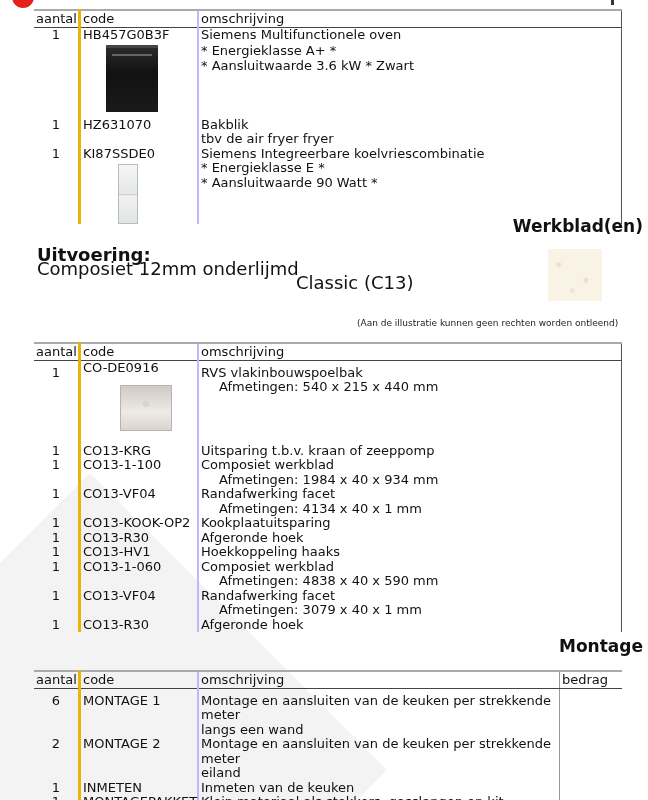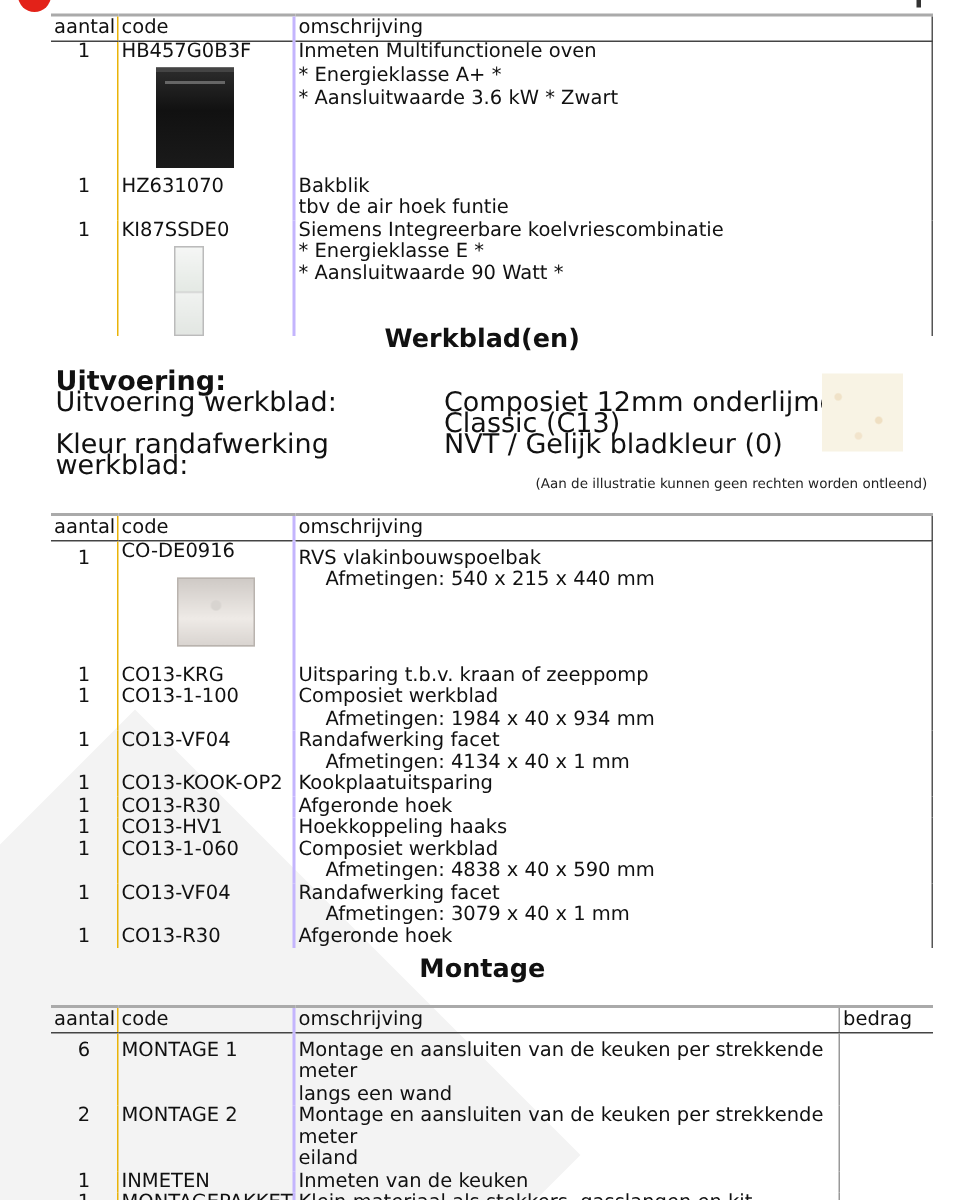--- a/index.html
+++ b/index.html
@@ -26,29 +26,29 @@
     position: absolute; left: 34px; border-collapse: collapse;
     table-layout: fixed; font-size: 13px; line-height: 14.5px;
   }
   table.items th {
     font-weight: normal; text-align: left; padding: 1px 2px 0 2px;
     border-top: 2px solid #aaa; border-bottom: 1px solid #444;
     height: 14px;
   }
   table.items td { vertical-align: top; padding: 0 2px; }
   .c-aantal { width: 40px; text-align: center !important; }
-  .c-code { width: 112px; border-left: 1px solid #eab308; }
+  .c-code { width: 112px; border-left: 3px solid #eab308; }
   .c-oms { border-left: 2px solid #c4b5fd; }
   .c-end { border-right: 1px solid #555; }
   .c-bedrag { width: 58px; border-left: 1px solid #999; text-align: left; }
   th.c-aantal { text-align: right !important; }
   .sub { padding-left: 18px; display: block; }
 
   .section-title {
-    position: absolute; left: 0; width: 643px; text-align: center;
+    position: absolute; left: 0; width: 643px; text-align: right;
     font-weight: bold; font-size: 17px;
   }
 
   .uitv { position: absolute; left: 37px; top: 248px; font-size: 18px; line-height: 14px; }
   .uitv .row { display: flex; }
   .uitv .lbl { width: 259px; }
   .disclaimer {
     position: absolute; left: 357px; top: 318px; font-size: 9px; color:#222;
   }
   .swatch {
@@ -96,31 +96,31 @@
       </tr>
     </thead>
     <tbody>
       <tr>
         <td class="c-aantal">1</td>
         <td class="c-code">
           <div>HB457G0B3F</div>
           <div class="img-oven"></div>
         </td>
         <td class="c-oms c-end" style="height:90px;">
-          <div>Inmeten Multifunctionele oven</div>
+          <div>Siemens Multifunctionele oven</div>
           <div style="margin-top:2px">* Energieklasse A+ *</div>
           <div>* Aansluitwaarde 3.6 kW * Zwart</div>
         </td>
       </tr>
       <tr>
         <td class="c-aantal">1</td>
         <td class="c-code">HZ631070</td>
         <td class="c-oms c-end">
           <div>Bakblik</div>
-          <div>tbv de air hoek funtie</div>
+          <div>tbv de air fryer fryer</div>
         </td>
       </tr>
       <tr>
         <td class="c-aantal">1</td>
         <td class="c-code">
           <div>KI87SSDE0</div>
           <div class="img-fridge"></div>
         </td>
         <td class="c-oms c-end" style="height:75px;">
           <div>Siemens Integreerbare koelvriescombinatie</div>
@@ -129,31 +129,26 @@
         </td>
       </tr>
     </tbody>
   </table>
 
   <div class="section-title" style="top:216px;">Werkblad(en)</div>
 
   <div class="uitv">
     <div style="font-weight:bold">Uitvoering:</div>
     <div class="row">
-      <span class="lbl">Uitvoering werkblad:</span>
       <span>Composiet 12mm onderlijmd</span>
     </div>
     <div class="row">
       <span class="lbl"></span>
       <span>Classic (C13)</span>
     </div>
-    <div class="row">
-      <span class="lbl">Kleur randafwerking werkblad:</span>
-      <span>NVT / Gelijk bladkleur (0)</span>
-    </div>
   </div>
   <div class="swatch"></div>
   <div class="disclaimer">(Aan de illustratie kunnen geen rechten worden ontleend)</div>
 
   <table class="items" style="top:342px; width:588px;">
     <thead>
       <tr>
         <th class="c-aantal">aantal</th>
         <th class="c-code">code</th>
         <th class="c-oms c-end">omschrijving</th>

